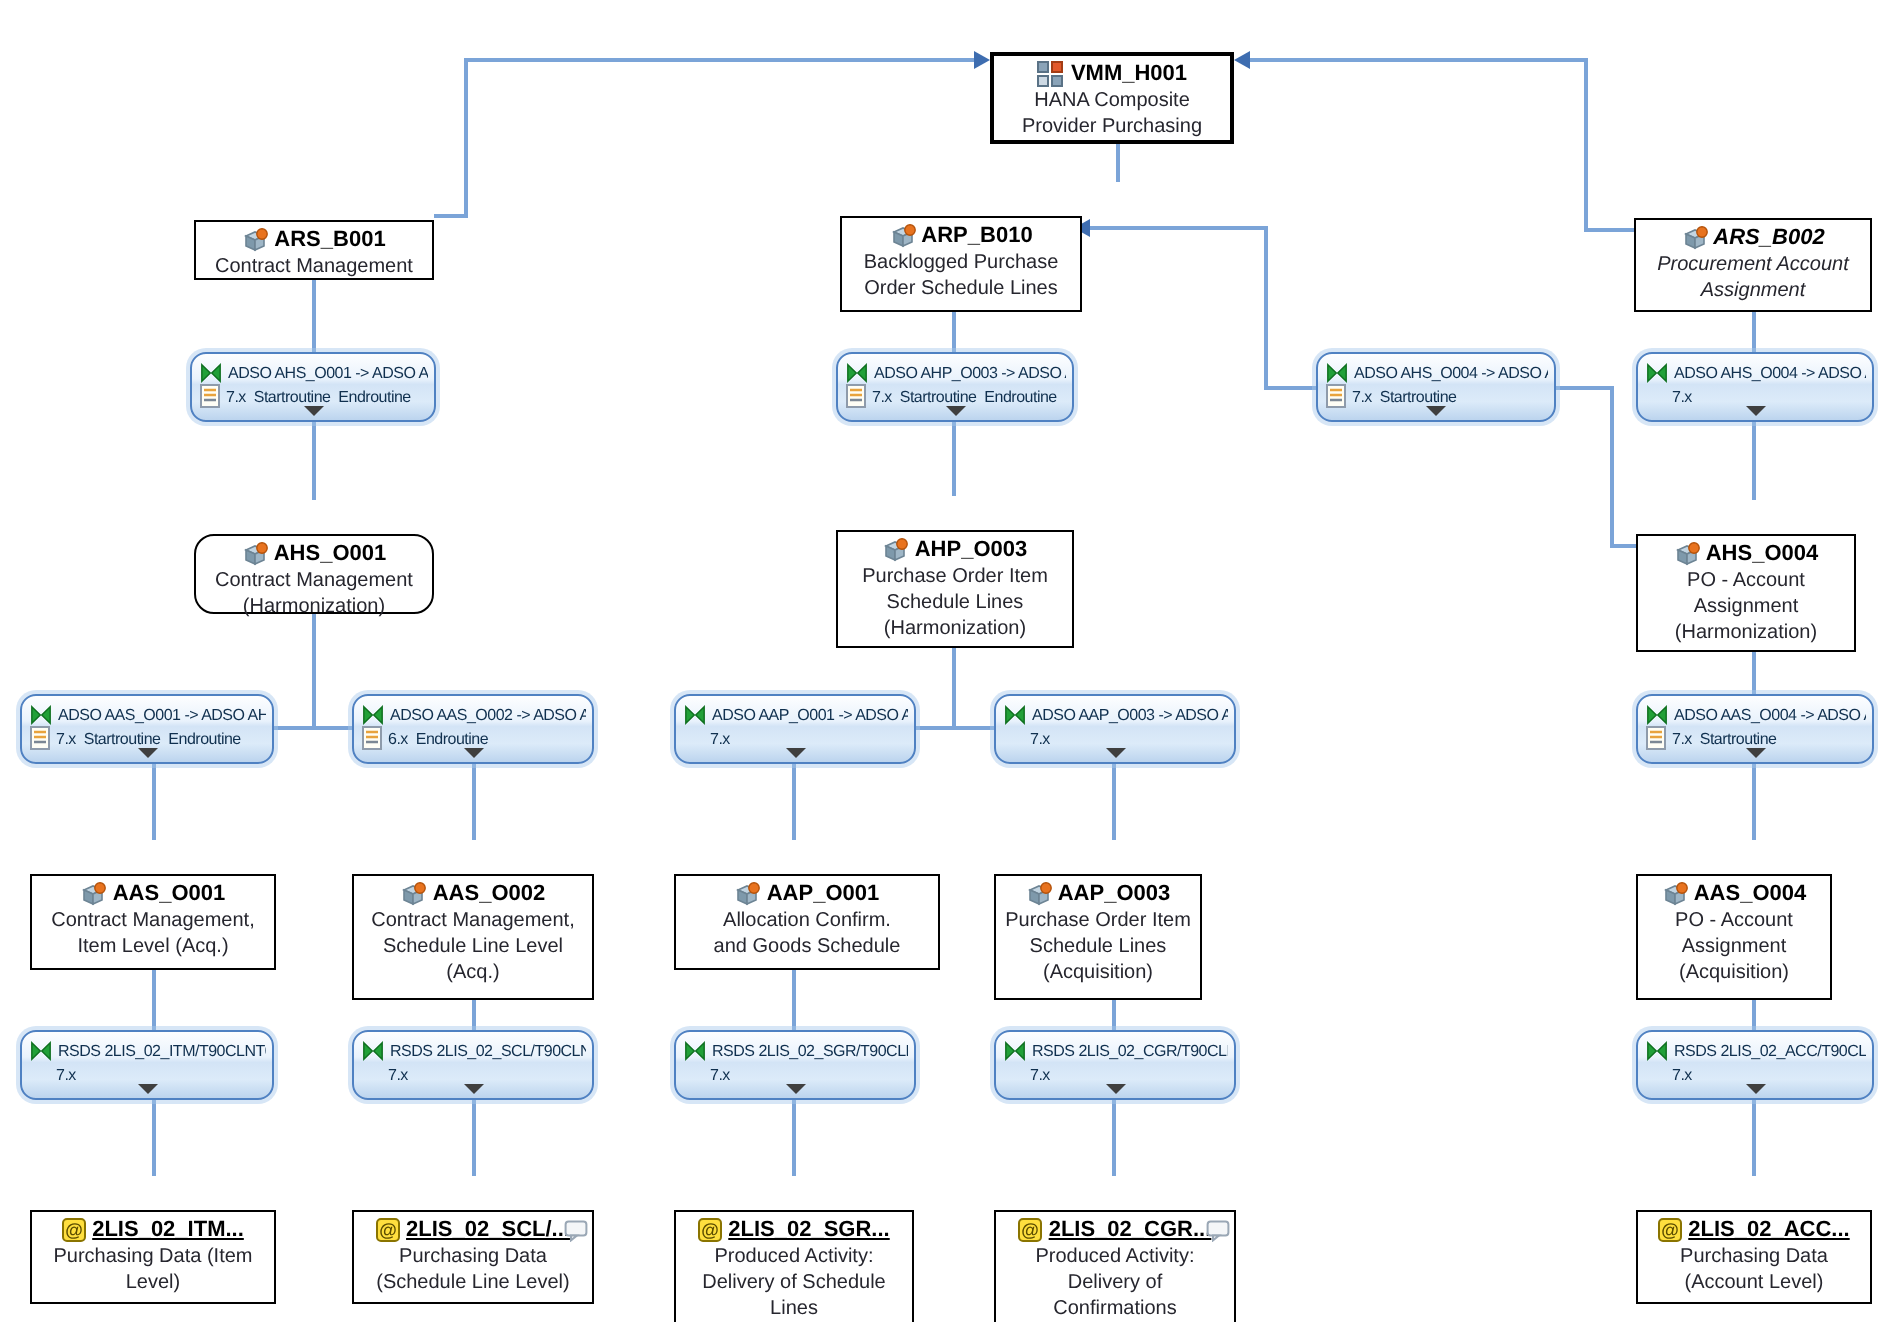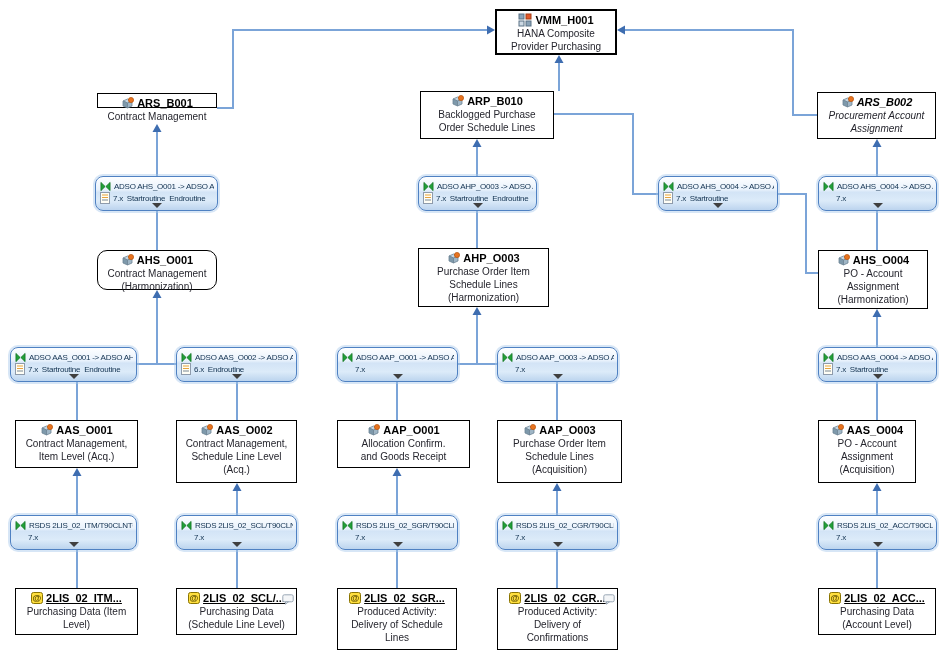--- a/index.html
+++ b/index.html
@@ -1,21 +1,21 @@
 <!DOCTYPE html>
 <html><head>
 <meta charset="utf-8">
 <style>
   html,body{margin:0;padding:0;background:#fff;}
   #stage{position:relative;width:952px;height:661px;background:#ffffff;overflow:hidden;
          font-family:"Liberation Sans",sans-serif;}
   #wires{position:absolute;left:0;top:0;z-index:1;}
   
   .dnode{position:absolute;box-sizing:border-box;background:#fff;border:1.5px solid #000;
-         z-index:2;text-align:center;padding-top:2px;color:#26262e;}
+         z-index:2;text-align:center;padding-top:2px;color:#26262e;margin-top:17px;}
   .dnode.root{border-width:2px;}
   .ntitle{display:flex;align-items:center;justify-content:center;gap:3px;
           font-size:11px;font-weight:bold;color:#000;line-height:14px;white-space:nowrap;}
   .ntitle .u{text-decoration:underline;}
   .nline{font-size:10px;line-height:13px;white-space:nowrap;}
   .icon{display:inline-flex;align-items:center;}
   .note{position:absolute;right:2px;top:2px;}
   
   .tnode{position:absolute;box-sizing:border-box;z-index:2;border:1px solid #4f81c2;border-radius:8px;
          background:linear-gradient(180deg,#fdfeff 0%,#e9f2fc 38%,#d3e4f6 46%,#dcebf9 72%,#bcd4ee 100%);
@@ -87,35 +87,35 @@
               <rect x="1" y="8" width="5" height="5" fill="#cdd9e4" stroke="#5a7286"></rect>
               <rect x="8" y="8" width="5" height="5" fill="#8aa3b8" stroke="#5a7286"></rect>
               <rect x="8" y="1" width="5" height="5" fill="#e2582a" stroke="#a33c14"></rect>
             </svg>
           </span>
           <span>VMM_H001</span>
         </div>
         <div class="nline">HANA Composite</div>
         <div class="nline">Provider Purchasing</div>
       </div>
-      <div class="dnode" style="left: 97px; top: 93px; width: 120px; height: 15px;">
+      <div class="dnode" style="left: 97px; top: 93px; width: 120px; height: 30px;">
         <div class="ntitle">
           <span class="icon">
             <svg width="13" height="13" viewBox="0 0 13 13">
               <path d="M2 4 L6.5 2 L11 4 L6.5 6 Z" fill="#c3d5e2" stroke="#6d8494" stroke-width="0.8"></path>
               <path d="M2 4 L6.5 6 L6.5 11 L2 9 Z" fill="#7e99ab" stroke="#6d8494" stroke-width="0.8"></path>
               <path d="M6.5 6 L11 4 L11 9 L6.5 11 Z" fill="#9fb6c6" stroke="#6d8494" stroke-width="0.8"></path>
               <circle cx="10" cy="3" r="2.6" fill="#e8731f" stroke="#b4520a" stroke-width="0.7"></circle>
             </svg>
           </span>
           <span>ARS_B001</span>
         </div>
         <div class="nline">Contract Management</div>
       </div>
-      <div class="dnode" style="left: 420px; top: 91px; width: 134px; height: 48px;">
+      <div class="dnode" style="left: 420px; top: 91px; width: 121px; height: 48px;">
         <div class="ntitle">
           <span class="icon">
             <svg width="13" height="13" viewBox="0 0 13 13">
               <path d="M2 4 L6.5 2 L11 4 L6.5 6 Z" fill="#c3d5e2" stroke="#6d8494" stroke-width="0.8"></path>
               <path d="M2 4 L6.5 6 L6.5 11 L2 9 Z" fill="#7e99ab" stroke="#6d8494" stroke-width="0.8"></path>
               <path d="M6.5 6 L11 4 L11 9 L6.5 11 Z" fill="#9fb6c6" stroke="#6d8494" stroke-width="0.8"></path>
               <circle cx="10" cy="3" r="2.6" fill="#e8731f" stroke="#b4520a" stroke-width="0.7"></circle>
             </svg>
           </span>
           <span>ARP_B010</span>
@@ -146,21 +146,21 @@
               <path d="M2 4 L6.5 6 L6.5 11 L2 9 Z" fill="#7e99ab" stroke="#6d8494" stroke-width="0.8"></path>
               <path d="M6.5 6 L11 4 L11 9 L6.5 11 Z" fill="#9fb6c6" stroke="#6d8494" stroke-width="0.8"></path>
               <circle cx="10" cy="3" r="2.6" fill="#e8731f" stroke="#b4520a" stroke-width="0.7"></circle>
             </svg>
           </span>
           <span>AHS_O001</span>
         </div>
         <div class="nline">Contract Management</div>
         <div class="nline">(Harmonization)</div>
       </div>
-      <div class="dnode" style="left: 418px; top: 248px; width: 131px; height: 59px;">
+      <div class="dnode" style="left: 418px; top: 248px; width: 119px; height: 59px;">
         <div class="ntitle">
           <span class="icon">
             <svg width="13" height="13" viewBox="0 0 13 13">
               <path d="M2 4 L6.5 2 L11 4 L6.5 6 Z" fill="#c3d5e2" stroke="#6d8494" stroke-width="0.8"></path>
               <path d="M2 4 L6.5 6 L6.5 11 L2 9 Z" fill="#7e99ab" stroke="#6d8494" stroke-width="0.8"></path>
               <path d="M6.5 6 L11 4 L11 9 L6.5 11 Z" fill="#9fb6c6" stroke="#6d8494" stroke-width="0.8"></path>
               <circle cx="10" cy="3" r="2.6" fill="#e8731f" stroke="#b4520a" stroke-width="0.7"></circle>
             </svg>
           </span>
           <span>AHP_O003</span>
@@ -222,23 +222,23 @@
             <svg width="13" height="13" viewBox="0 0 13 13">
               <path d="M2 4 L6.5 2 L11 4 L6.5 6 Z" fill="#c3d5e2" stroke="#6d8494" stroke-width="0.8"></path>
               <path d="M2 4 L6.5 6 L6.5 11 L2 9 Z" fill="#7e99ab" stroke="#6d8494" stroke-width="0.8"></path>
               <path d="M6.5 6 L11 4 L11 9 L6.5 11 Z" fill="#9fb6c6" stroke="#6d8494" stroke-width="0.8"></path>
               <circle cx="10" cy="3" r="2.6" fill="#e8731f" stroke="#b4520a" stroke-width="0.7"></circle>
             </svg>
           </span>
           <span>AAP_O001</span>
         </div>
         <div class="nline">Allocation Confirm.</div>
-        <div class="nline">and Goods Receipt</div>
-      </div>
-      <div class="dnode" style="left: 497px; top: 420px; width: 125px; height: 63px;">
+        <div class="nline">and Goods Schedule</div>
+      </div>
+      <div class="dnode" style="left: 497px; top: 420px; width: 104px; height: 63px;">
         <div class="ntitle">
           <span class="icon">
             <svg width="13" height="13" viewBox="0 0 13 13">
               <path d="M2 4 L6.5 2 L11 4 L6.5 6 Z" fill="#c3d5e2" stroke="#6d8494" stroke-width="0.8"></path>
               <path d="M2 4 L6.5 6 L6.5 11 L2 9 Z" fill="#7e99ab" stroke="#6d8494" stroke-width="0.8"></path>
               <path d="M6.5 6 L11 4 L11 9 L6.5 11 Z" fill="#9fb6c6" stroke="#6d8494" stroke-width="0.8"></path>
               <circle cx="10" cy="3" r="2.6" fill="#e8731f" stroke="#b4520a" stroke-width="0.7"></circle>
             </svg>
           </span>
           <span>AAP_O003</span>

